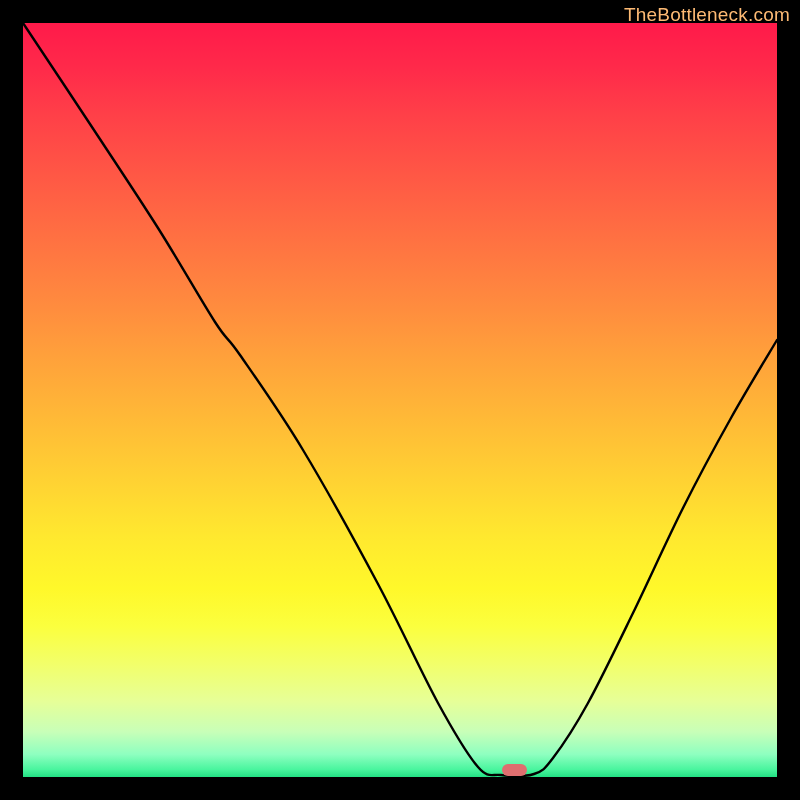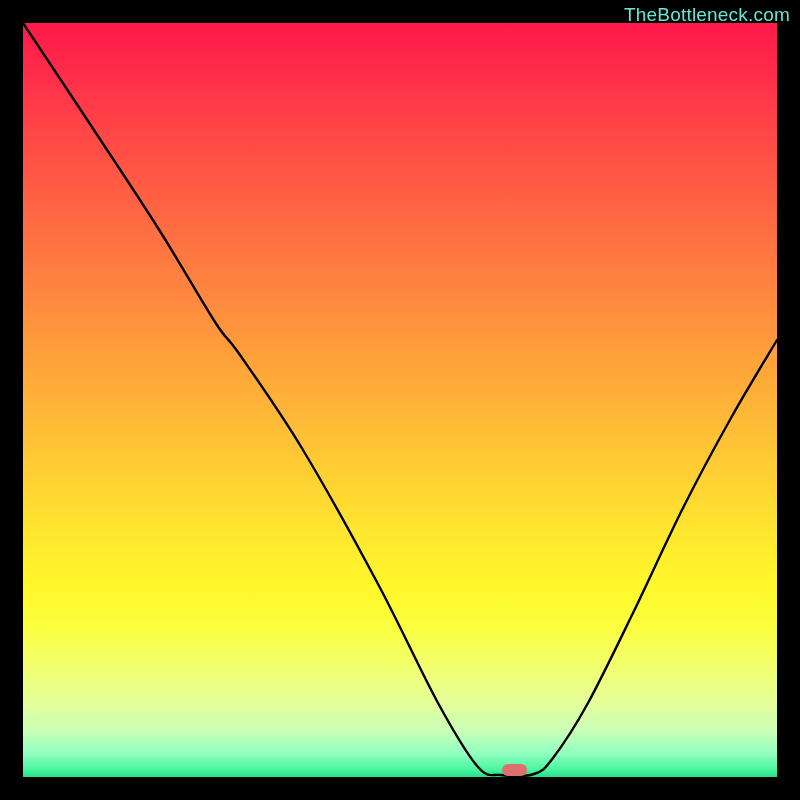--- a/index.html
+++ b/index.html
@@ -41,21 +41,21 @@
       #8effc0 97%,
       #49f59e 99%,
       #23e084 100%);
   }
   .watermark {
     position: absolute;
     top: 4px;
     right: 10px;
     font-family: Arial, Helvetica, sans-serif;
     font-size: 19px;
-    color: #5eead4;
+    color: #fdba74;
     letter-spacing: 0.2px;
   }
   .svg-line {
     position: absolute;
     left: 0;
     top: 0;
     width: 754px;
     height: 754px;
   }
   .optimal-marker {

